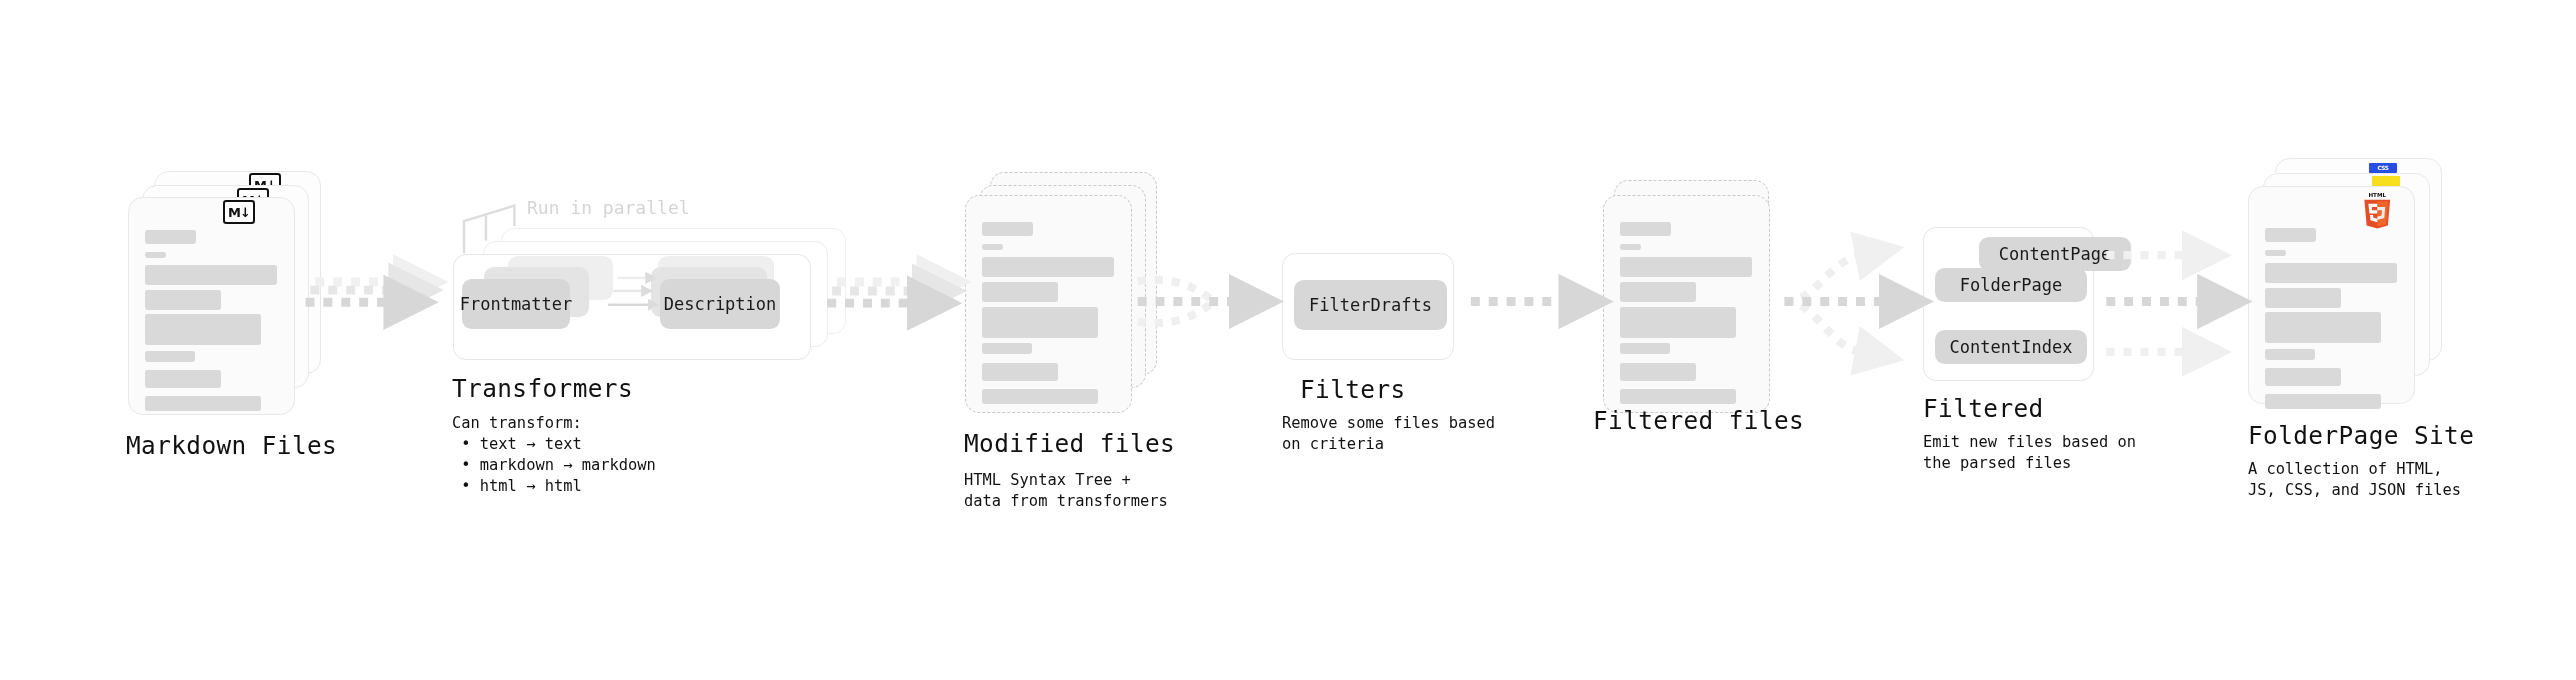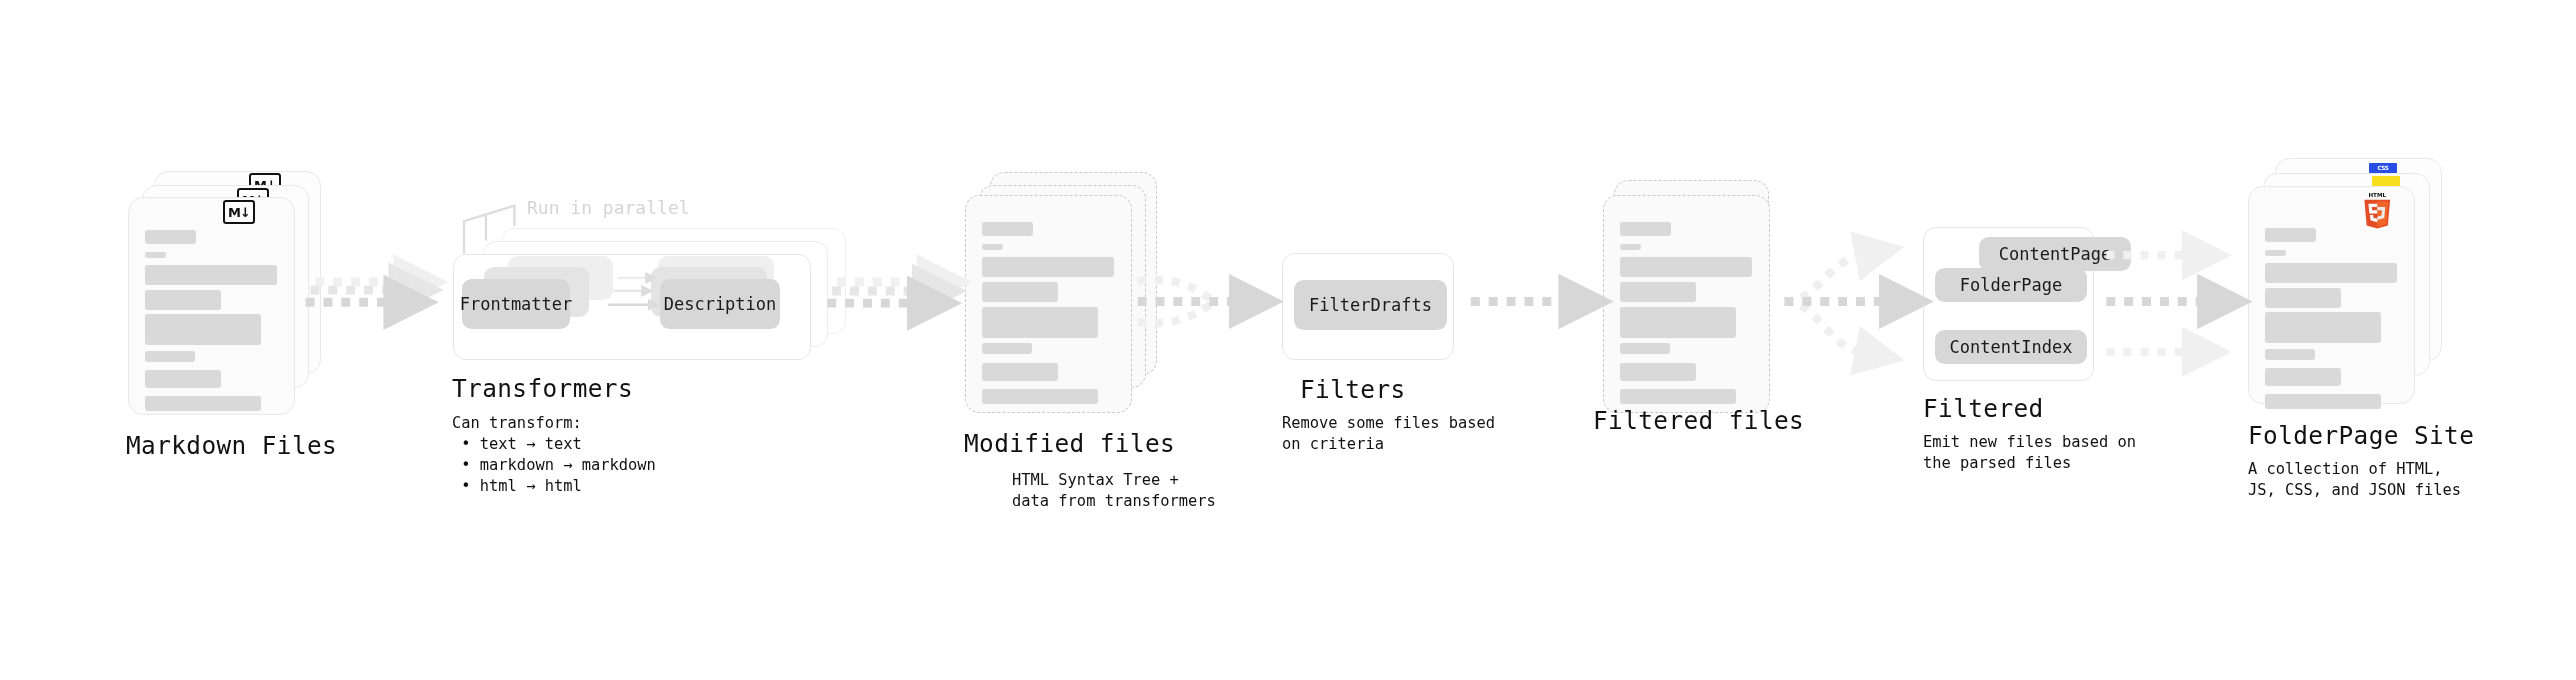--- a/index.html
+++ b/index.html
@@ -152,21 +152,21 @@
     <div class="skel" style="left:16.3px;top:48px;width:20.3px;height:5.7px;"></div>
     <div class="skel" style="left:16.3px;top:61px;width:132px;height:19.5px;"></div>
     <div class="skel" style="left:16.3px;top:86px;width:76px;height:19.5px;"></div>
     <div class="skel" style="left:16.3px;top:111px;width:116px;height:31px;"></div>
     <div class="skel" style="left:16.3px;top:147px;width:50px;height:11.4px;"></div>
     <div class="skel" style="left:16.3px;top:167px;width:76px;height:18px;"></div>
     <div class="skel" style="left:16.3px;top:193px;width:116px;height:14.6px;"></div>
   </div>
 
   <div class="stage-title" style="left:964px;top:429px;">Modified files</div>
-  <div class="stage-desc" style="left:964px;top:470px;margin-left:48px;">HTML Syntax Tree +
+  <div class="stage-desc" style="left:964px;top:470px;">HTML Syntax Tree +
 data from transformers</div>
 
   <div class="groupbox" style="left:1282px;top:253px;width:172px;height:107px;"></div>
   <div class="chip" style="left:1294px;top:280px;width:153px;height:50px;">FilterDrafts</div>
 
   <div class="stage-title" style="left:1300px;top:375px;">Filters</div>
   <div class="stage-desc" style="left:1282px;top:413px;">Remove some files based
 on criteria</div>
 
   <div class="card dashed" style="left:1614px;top:180px;width:155px;height:203px;"></div>

